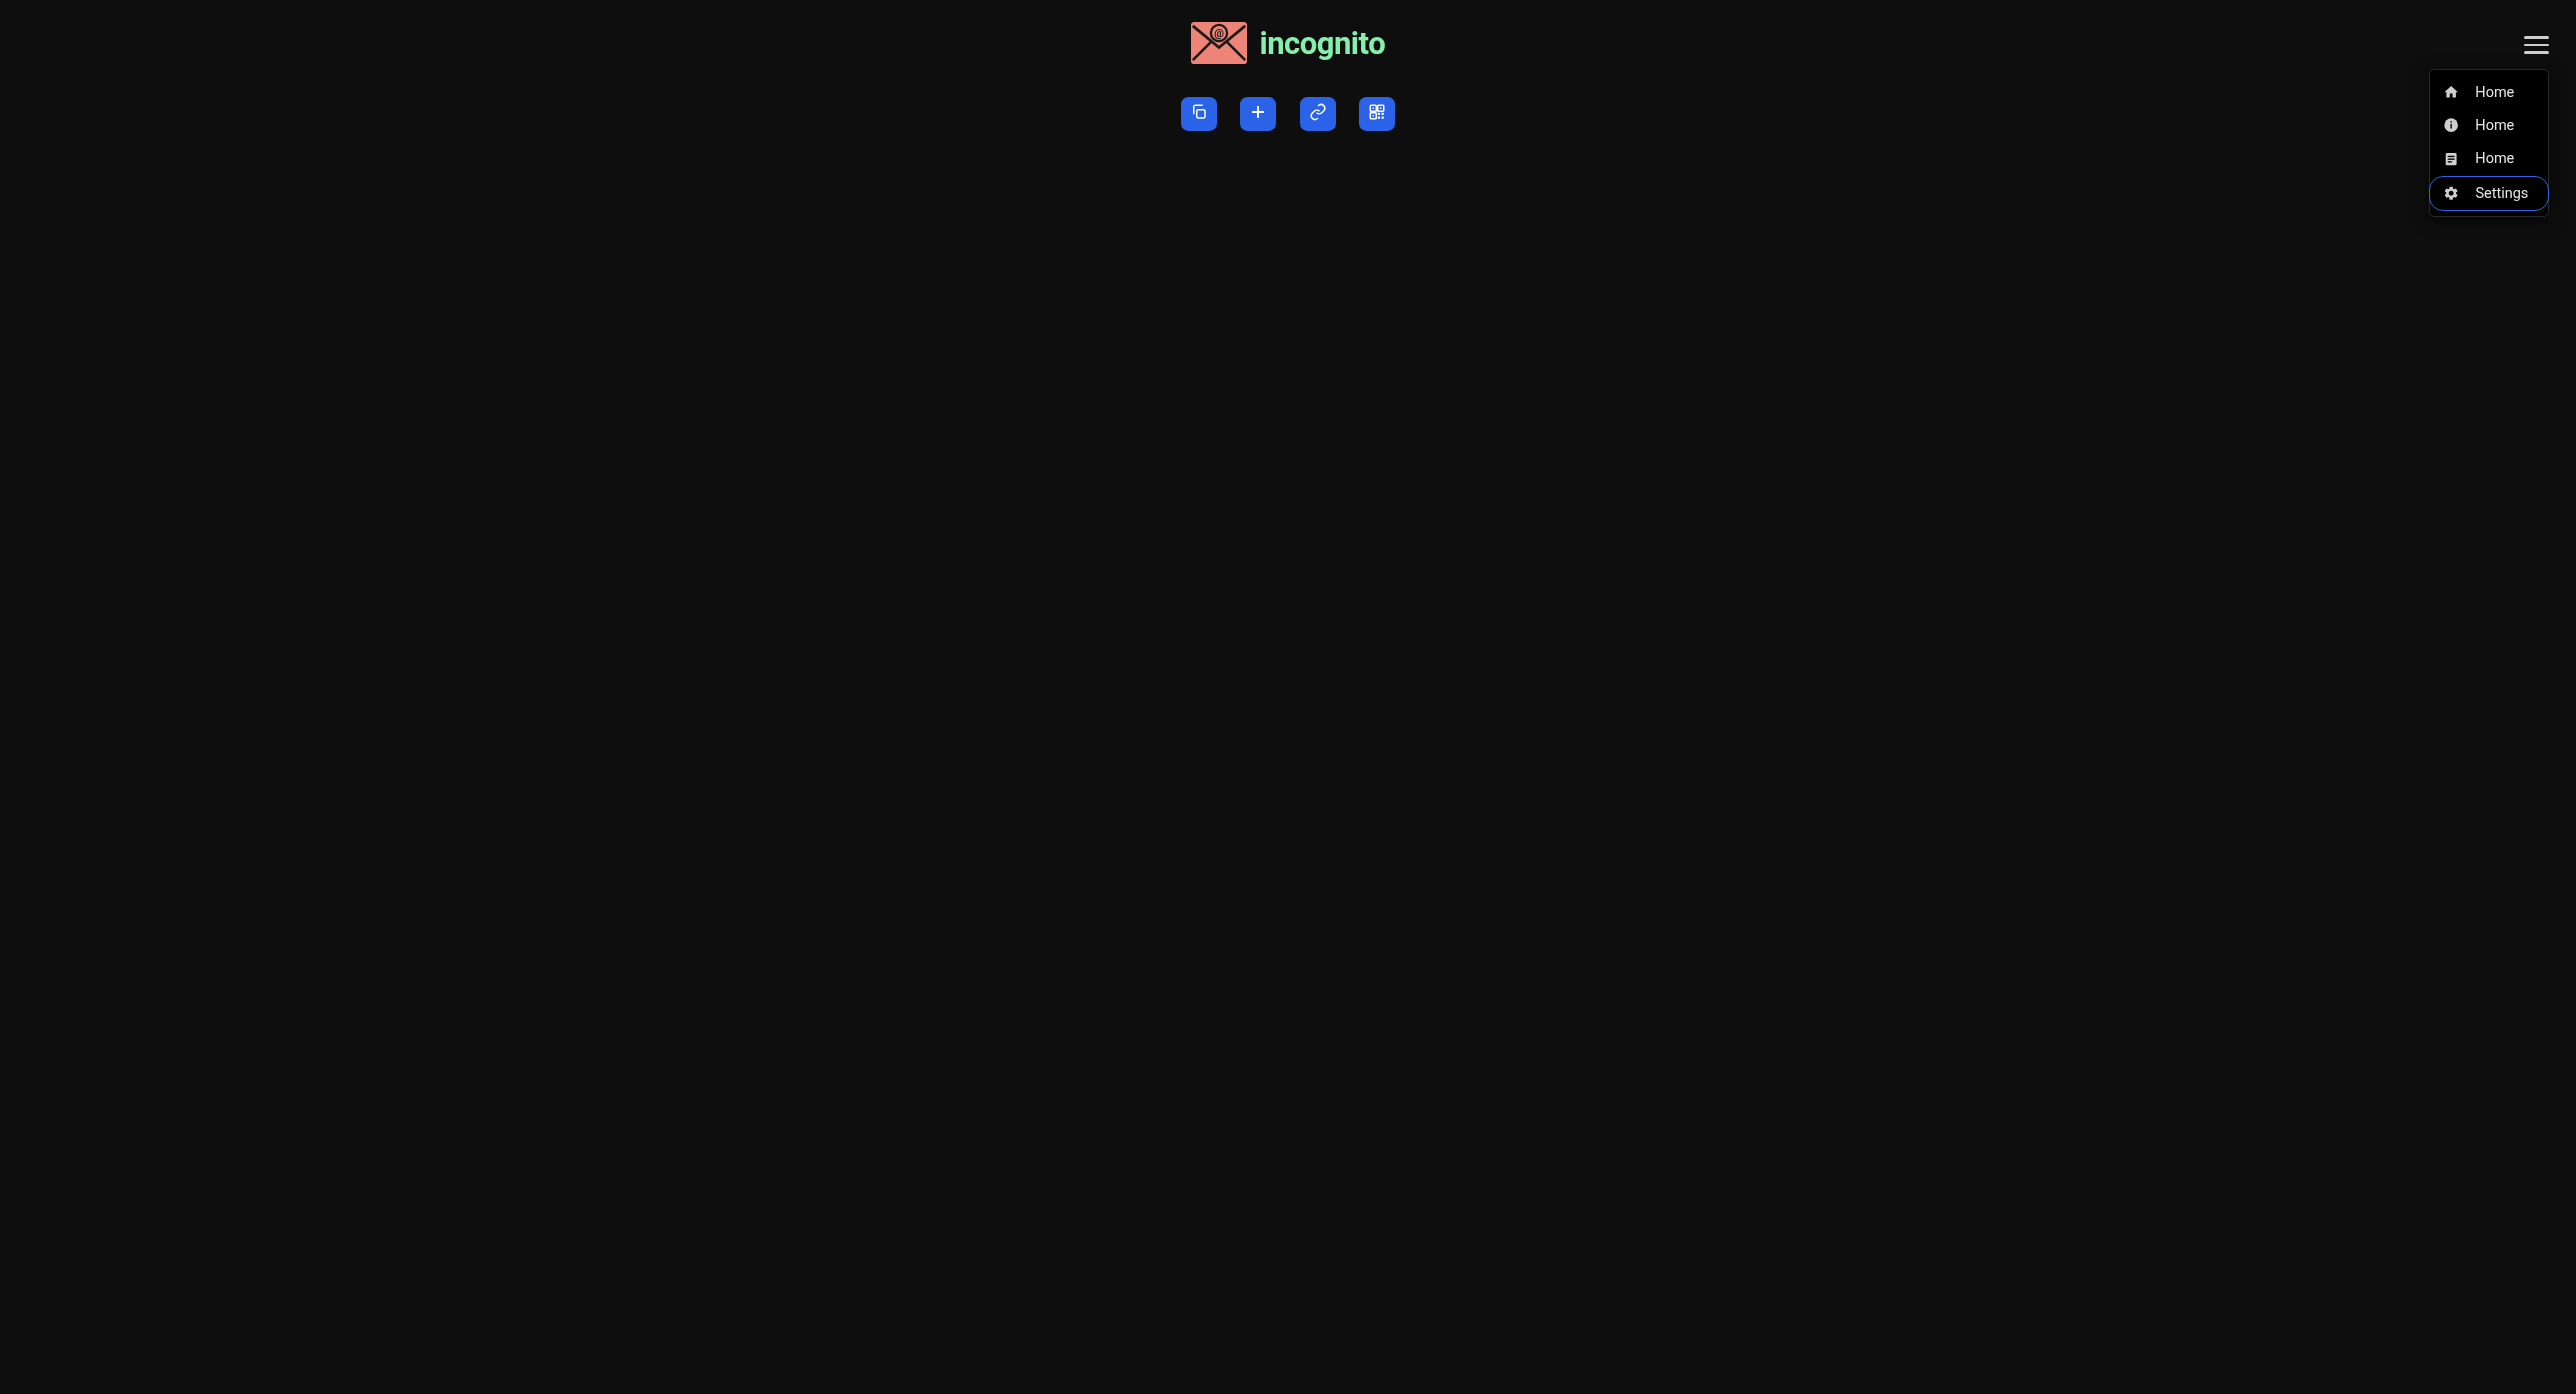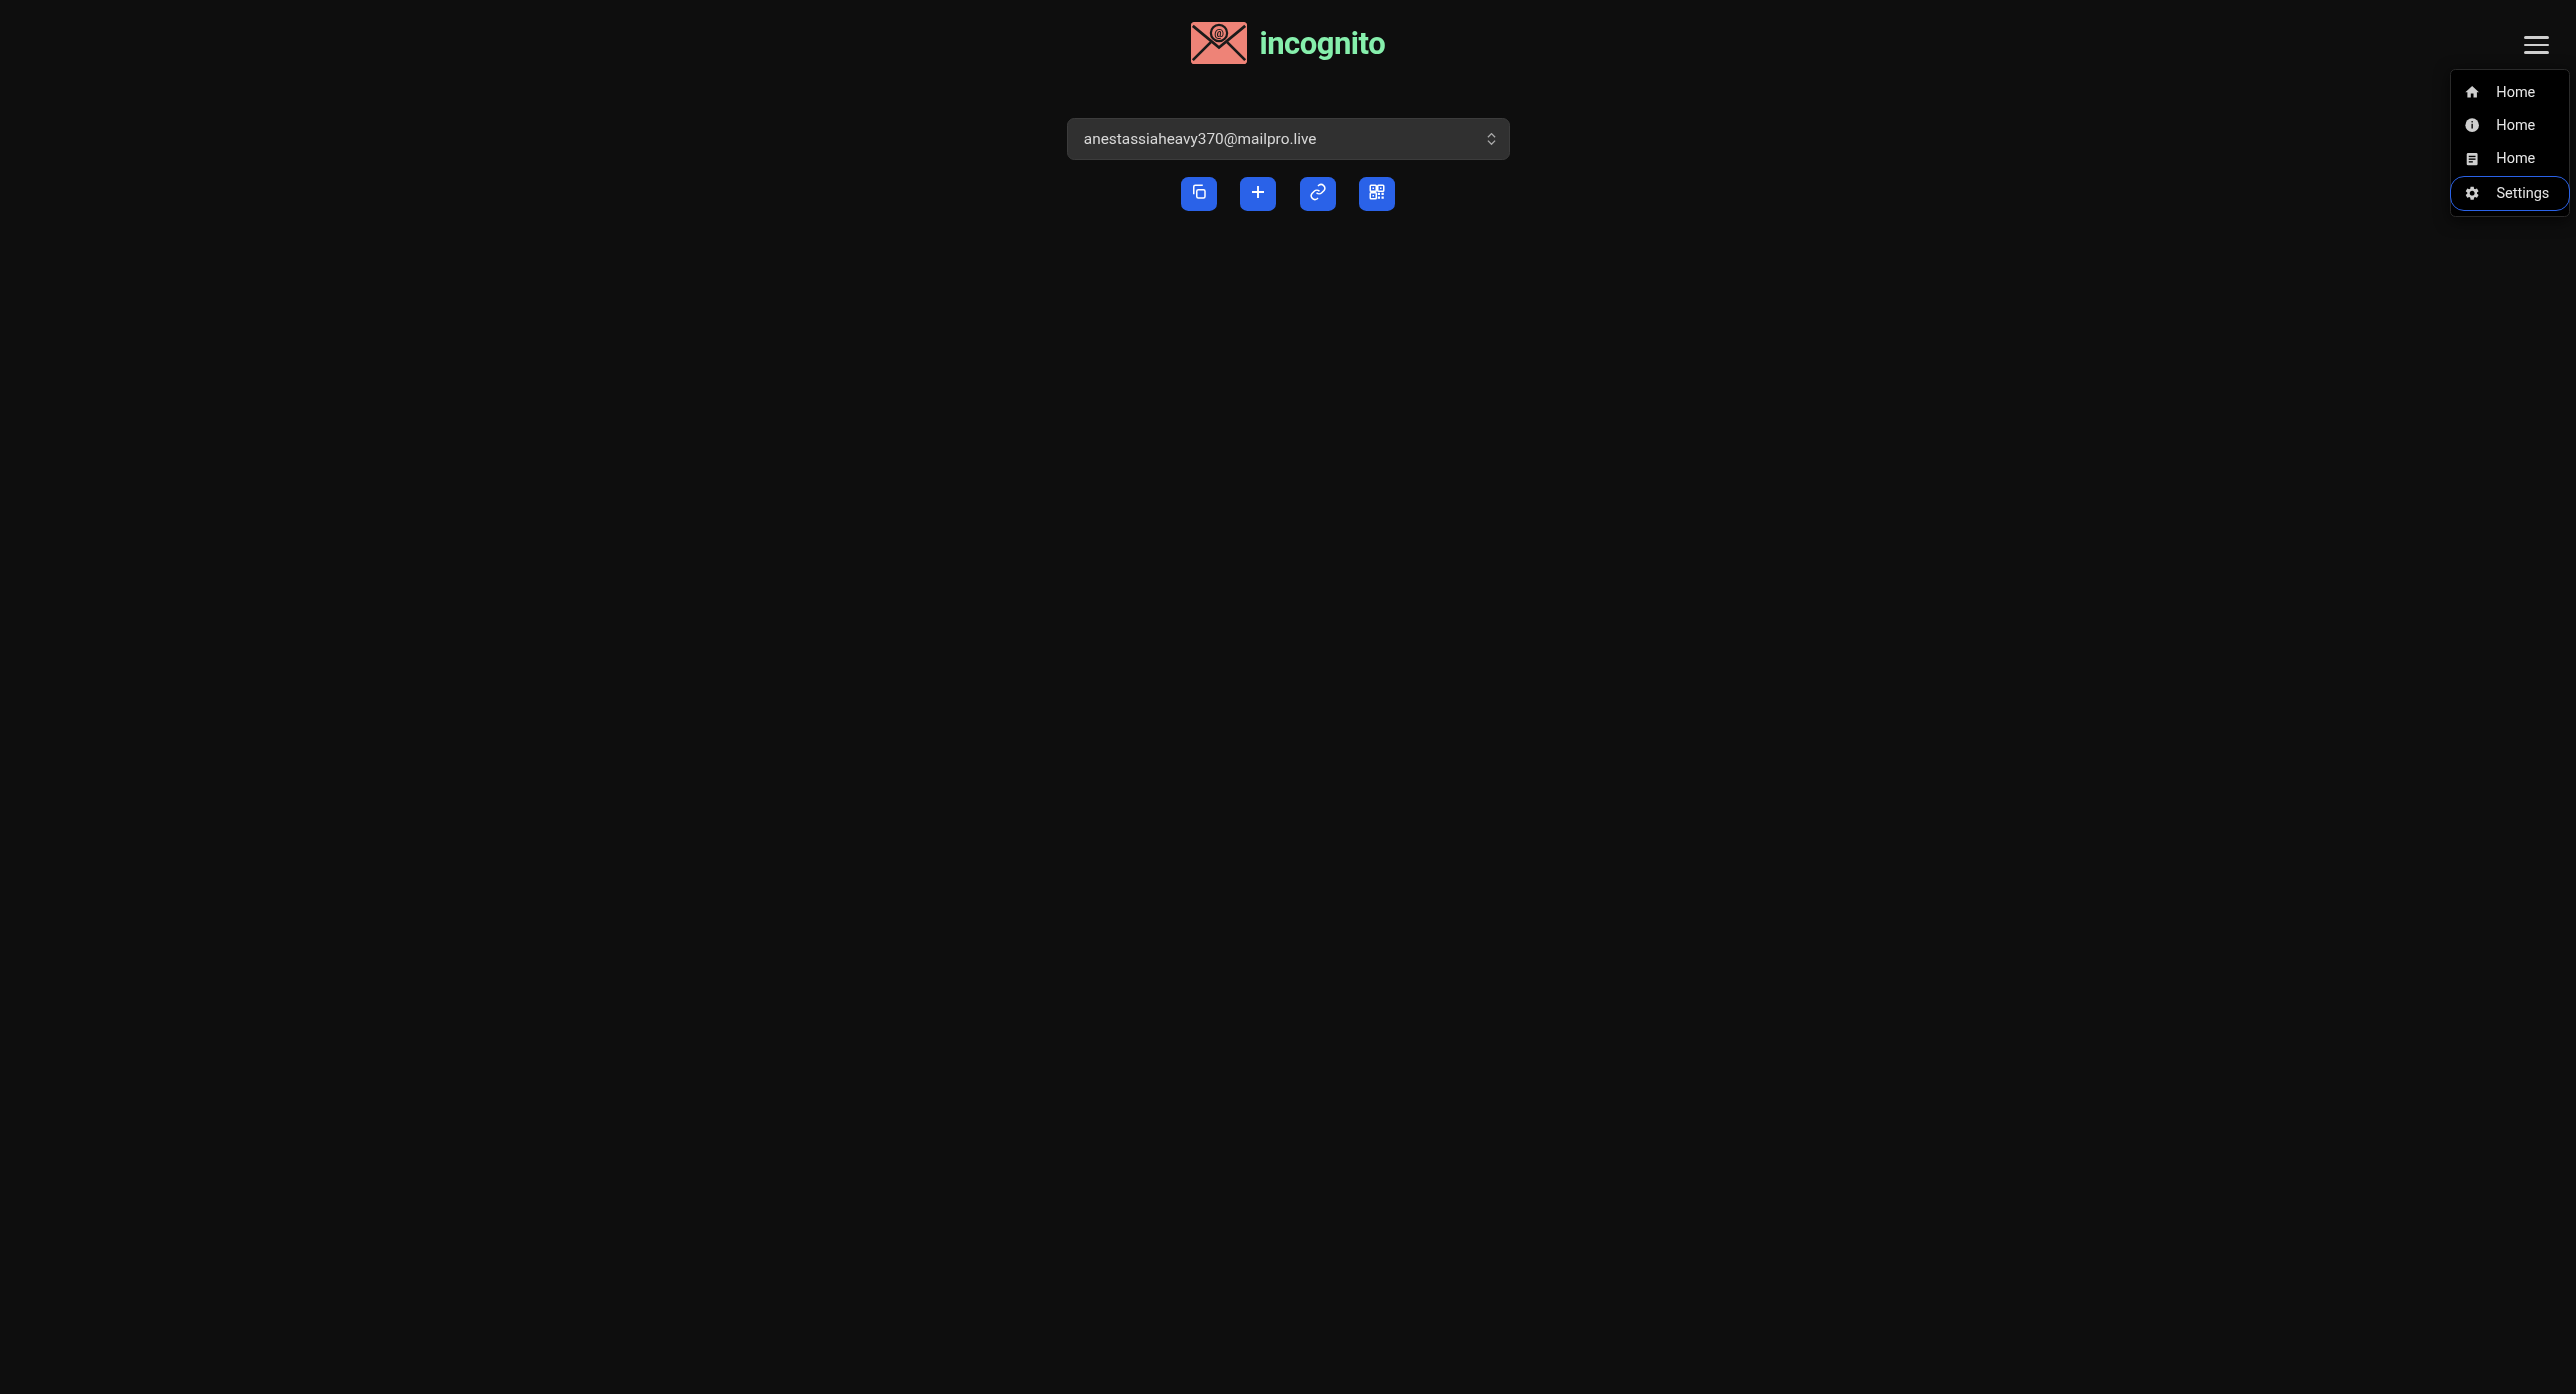--- a/index.html
+++ b/index.html
@@ -56,21 +56,21 @@
 }
 .hamburger span {
   display: block;
   height: 2.7px;
   background: #cfcfcf;
   border-radius: 1.8px;
 }
 .menu {
   position: absolute;
   top: 69px;
-  right: 6px;
+  right: 27px;
   background: #000;
   border: 0.9px solid #2a2a2a;
   border-radius: 5.4px;
   padding: 5.4px 0;
   min-width: 120px;
   box-shadow: 0 3.6px 14.5px rgba(0,0,0,0.6);
 }
 .menu-item {
   display: flex;
   align-items: center;
@@ -233,31 +233,20 @@
     <div class="menu-item active">
       <span class="menu-icon">
         <svg viewBox="0 0 24 24" fill="#cfcfcf">
             <path d="M19.14 12.94c.04-.3.06-.61.06-.94 0-.32-.02-.64-.07-.94l2.03-1.58c.18-.14.23-.41.12-.61l-1.92-3.32c-.12-.22-.37-.29-.59-.22l-2.39.96c-.5-.38-1.03-.7-1.62-.94l-.36-2.54c-.04-.24-.24-.41-.48-.41h-3.84c-.24 0-.43.17-.47.41l-.36 2.54c-.59.24-1.13.57-1.62.94l-2.39-.96c-.22-.08-.47 0-.59.22L2.74 8.87c-.12.21-.08.47.12.61l2.03 1.58c-.05.3-.09.63-.09.94 0 .31.02.64.07.94l-2.03 1.58c-.18.14-.23.41-.12.61l1.92 3.32c.12.22.37.29.59.22l2.39-.96c.5.38 1.03.7 1.62.94l.36 2.54c.05.24.24.41.48.41h3.84c.24 0 .44-.17.47-.41l.36-2.54c.59-.24 1.13-.56 1.62-.94l2.39.96c.22.08.47 0 .59-.22l1.92-3.32c.12-.22.07-.47-.12-.61l-2.01-1.58zM12 15.6c-1.98 0-3.6-1.62-3.6-3.6s1.62-3.6 3.6-3.6 3.6 1.62 3.6 3.6-1.62 3.6-3.6 3.6z"></path>
           </svg>
       </span>
       <span>Settings</span>
     </div>
   </div>
 
-  <div class="email-select">
-    <span>anestassiaheavy370@mailpro.live</span>
-    <span class="select-arrows">
-      <svg viewBox="0 0 10 6">
-          <path d="M1 5 L5 1 L9 5" stroke="#aaa" stroke-width="1.5" fill="none"></path>
-        </svg>
-      <svg viewBox="0 0 10 6">
-          <path d="M1 1 L5 5 L9 1" stroke="#aaa" stroke-width="1.5" fill="none"></path>
-        </svg>
-    </span>
-  </div>
 
   <div class="action-bar">
     <button class="action-btn" title="Copy">
       <span>
         <svg viewBox="0 0 24 24" fill="none" stroke="#fff" stroke-width="2">
             <rect x="9" y="9" width="11" height="11" rx="2"></rect>
             <path d="M5 15V5a2 2 0 0 1 2-2h10"></path>
           </svg>
       </span>
     </button>

